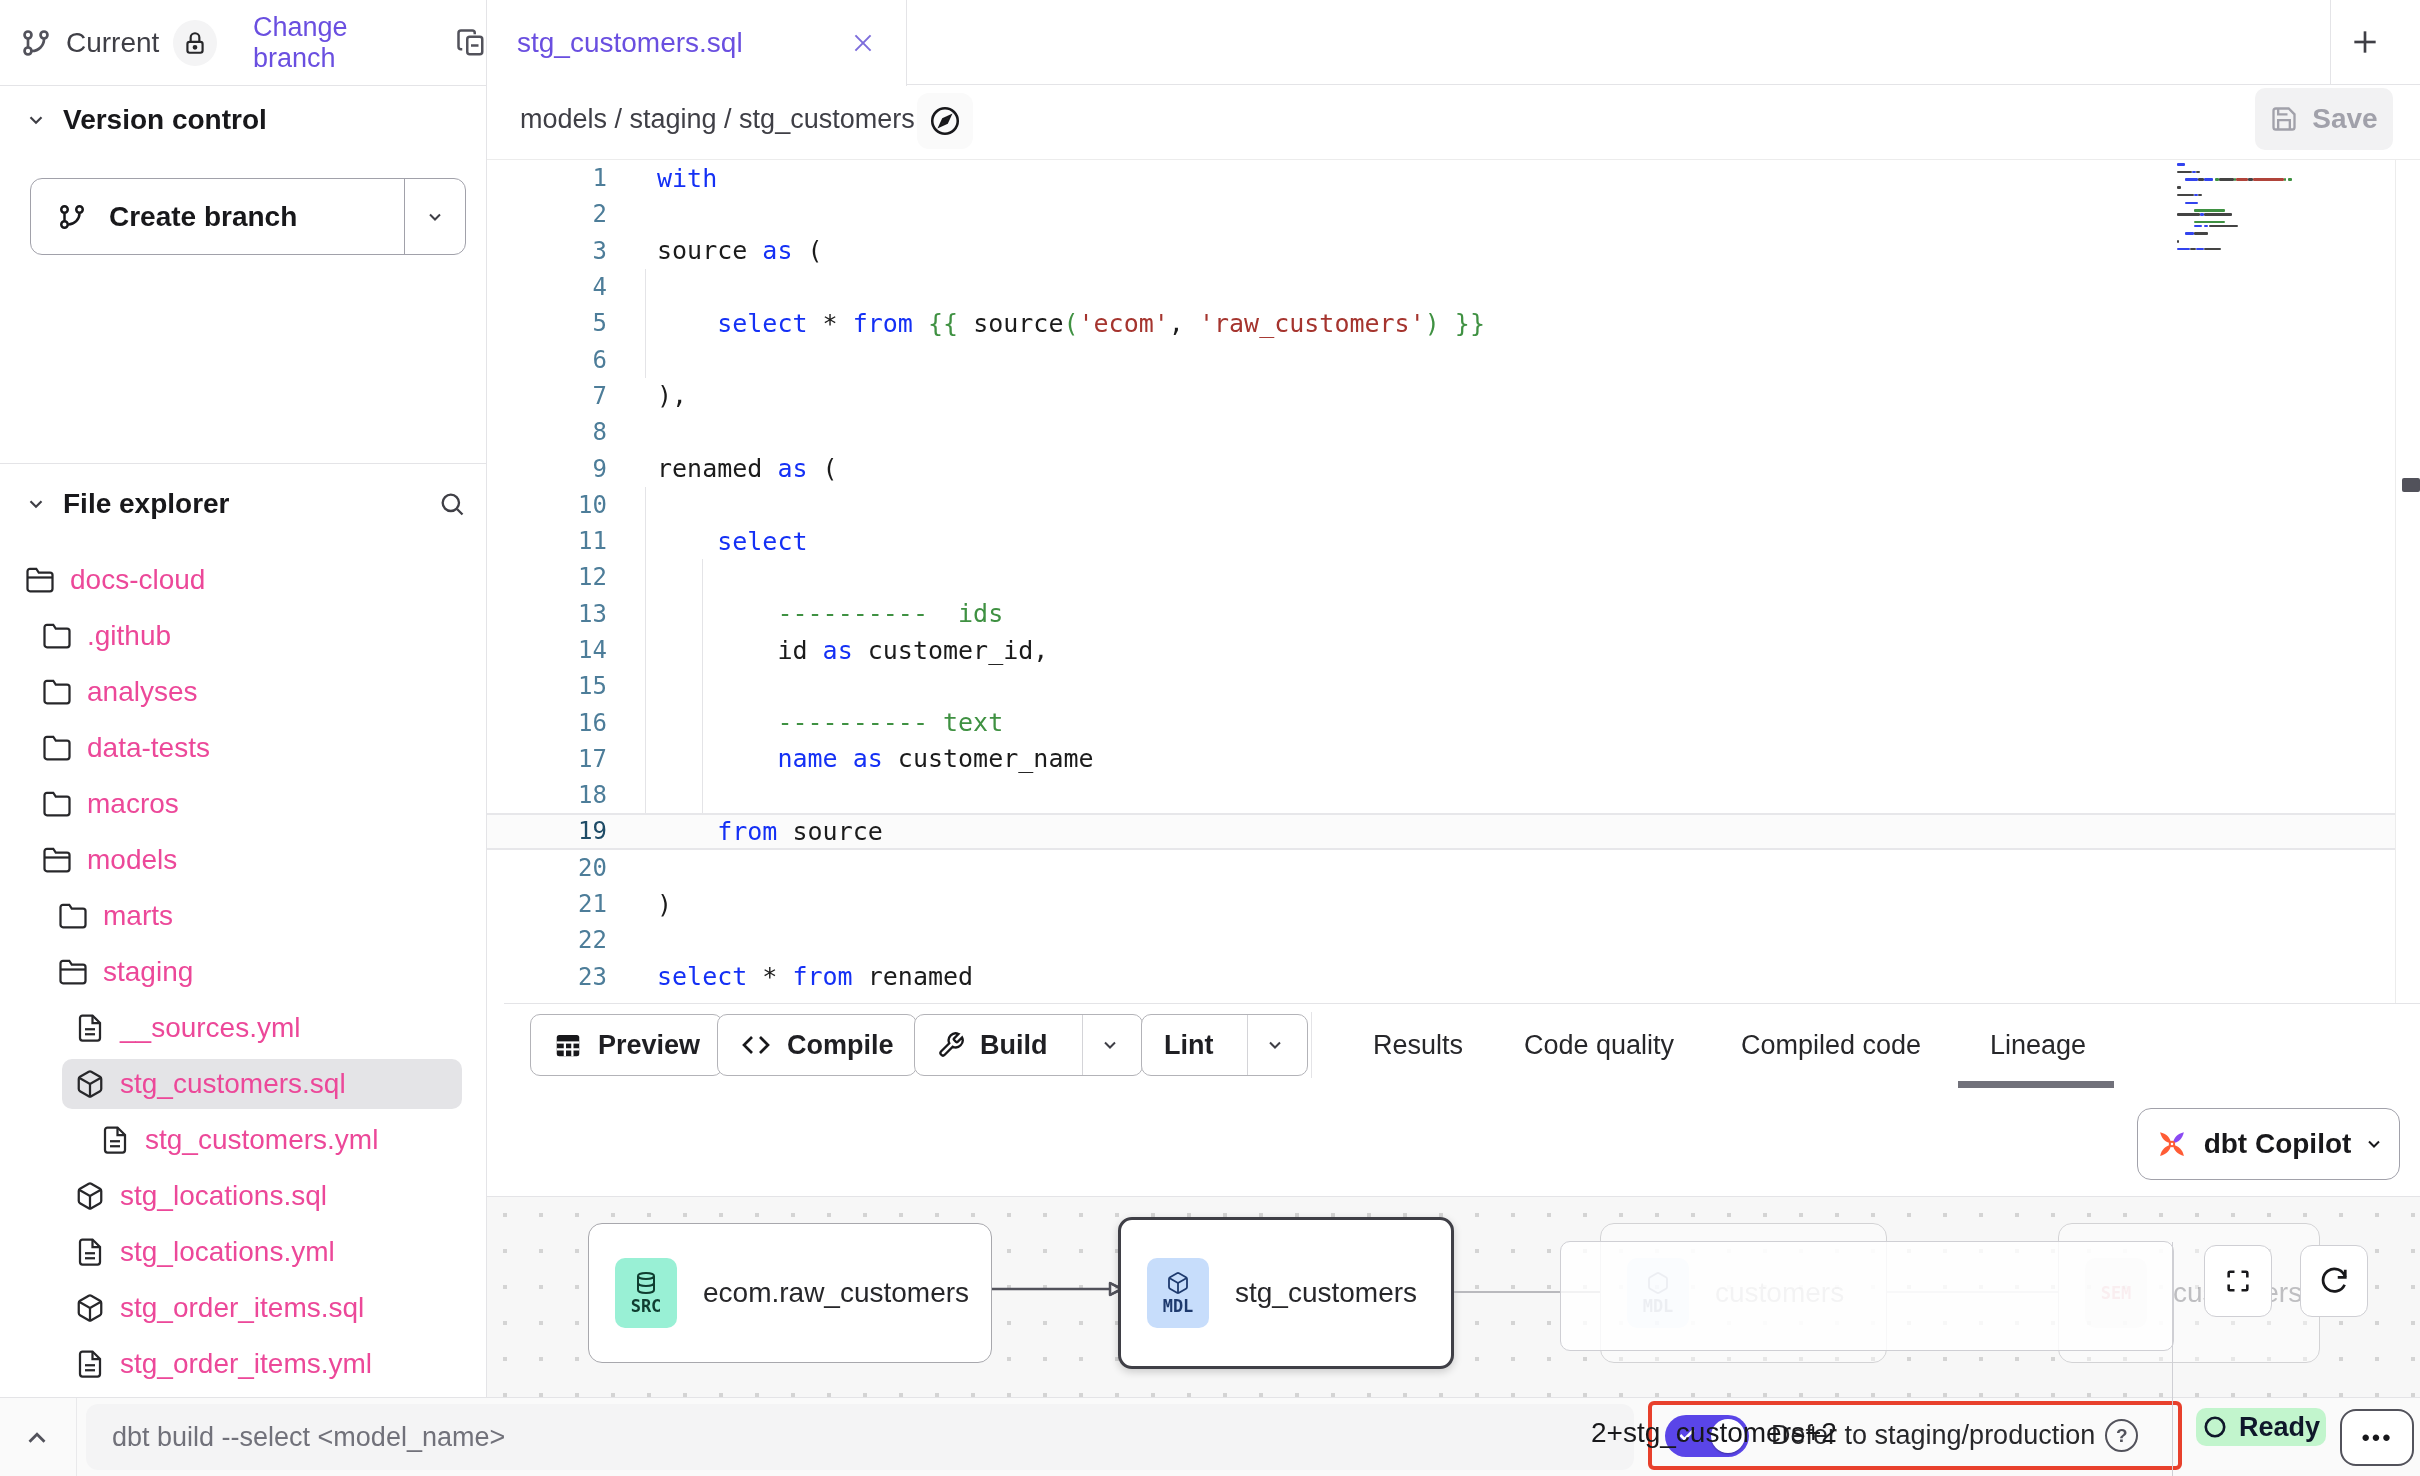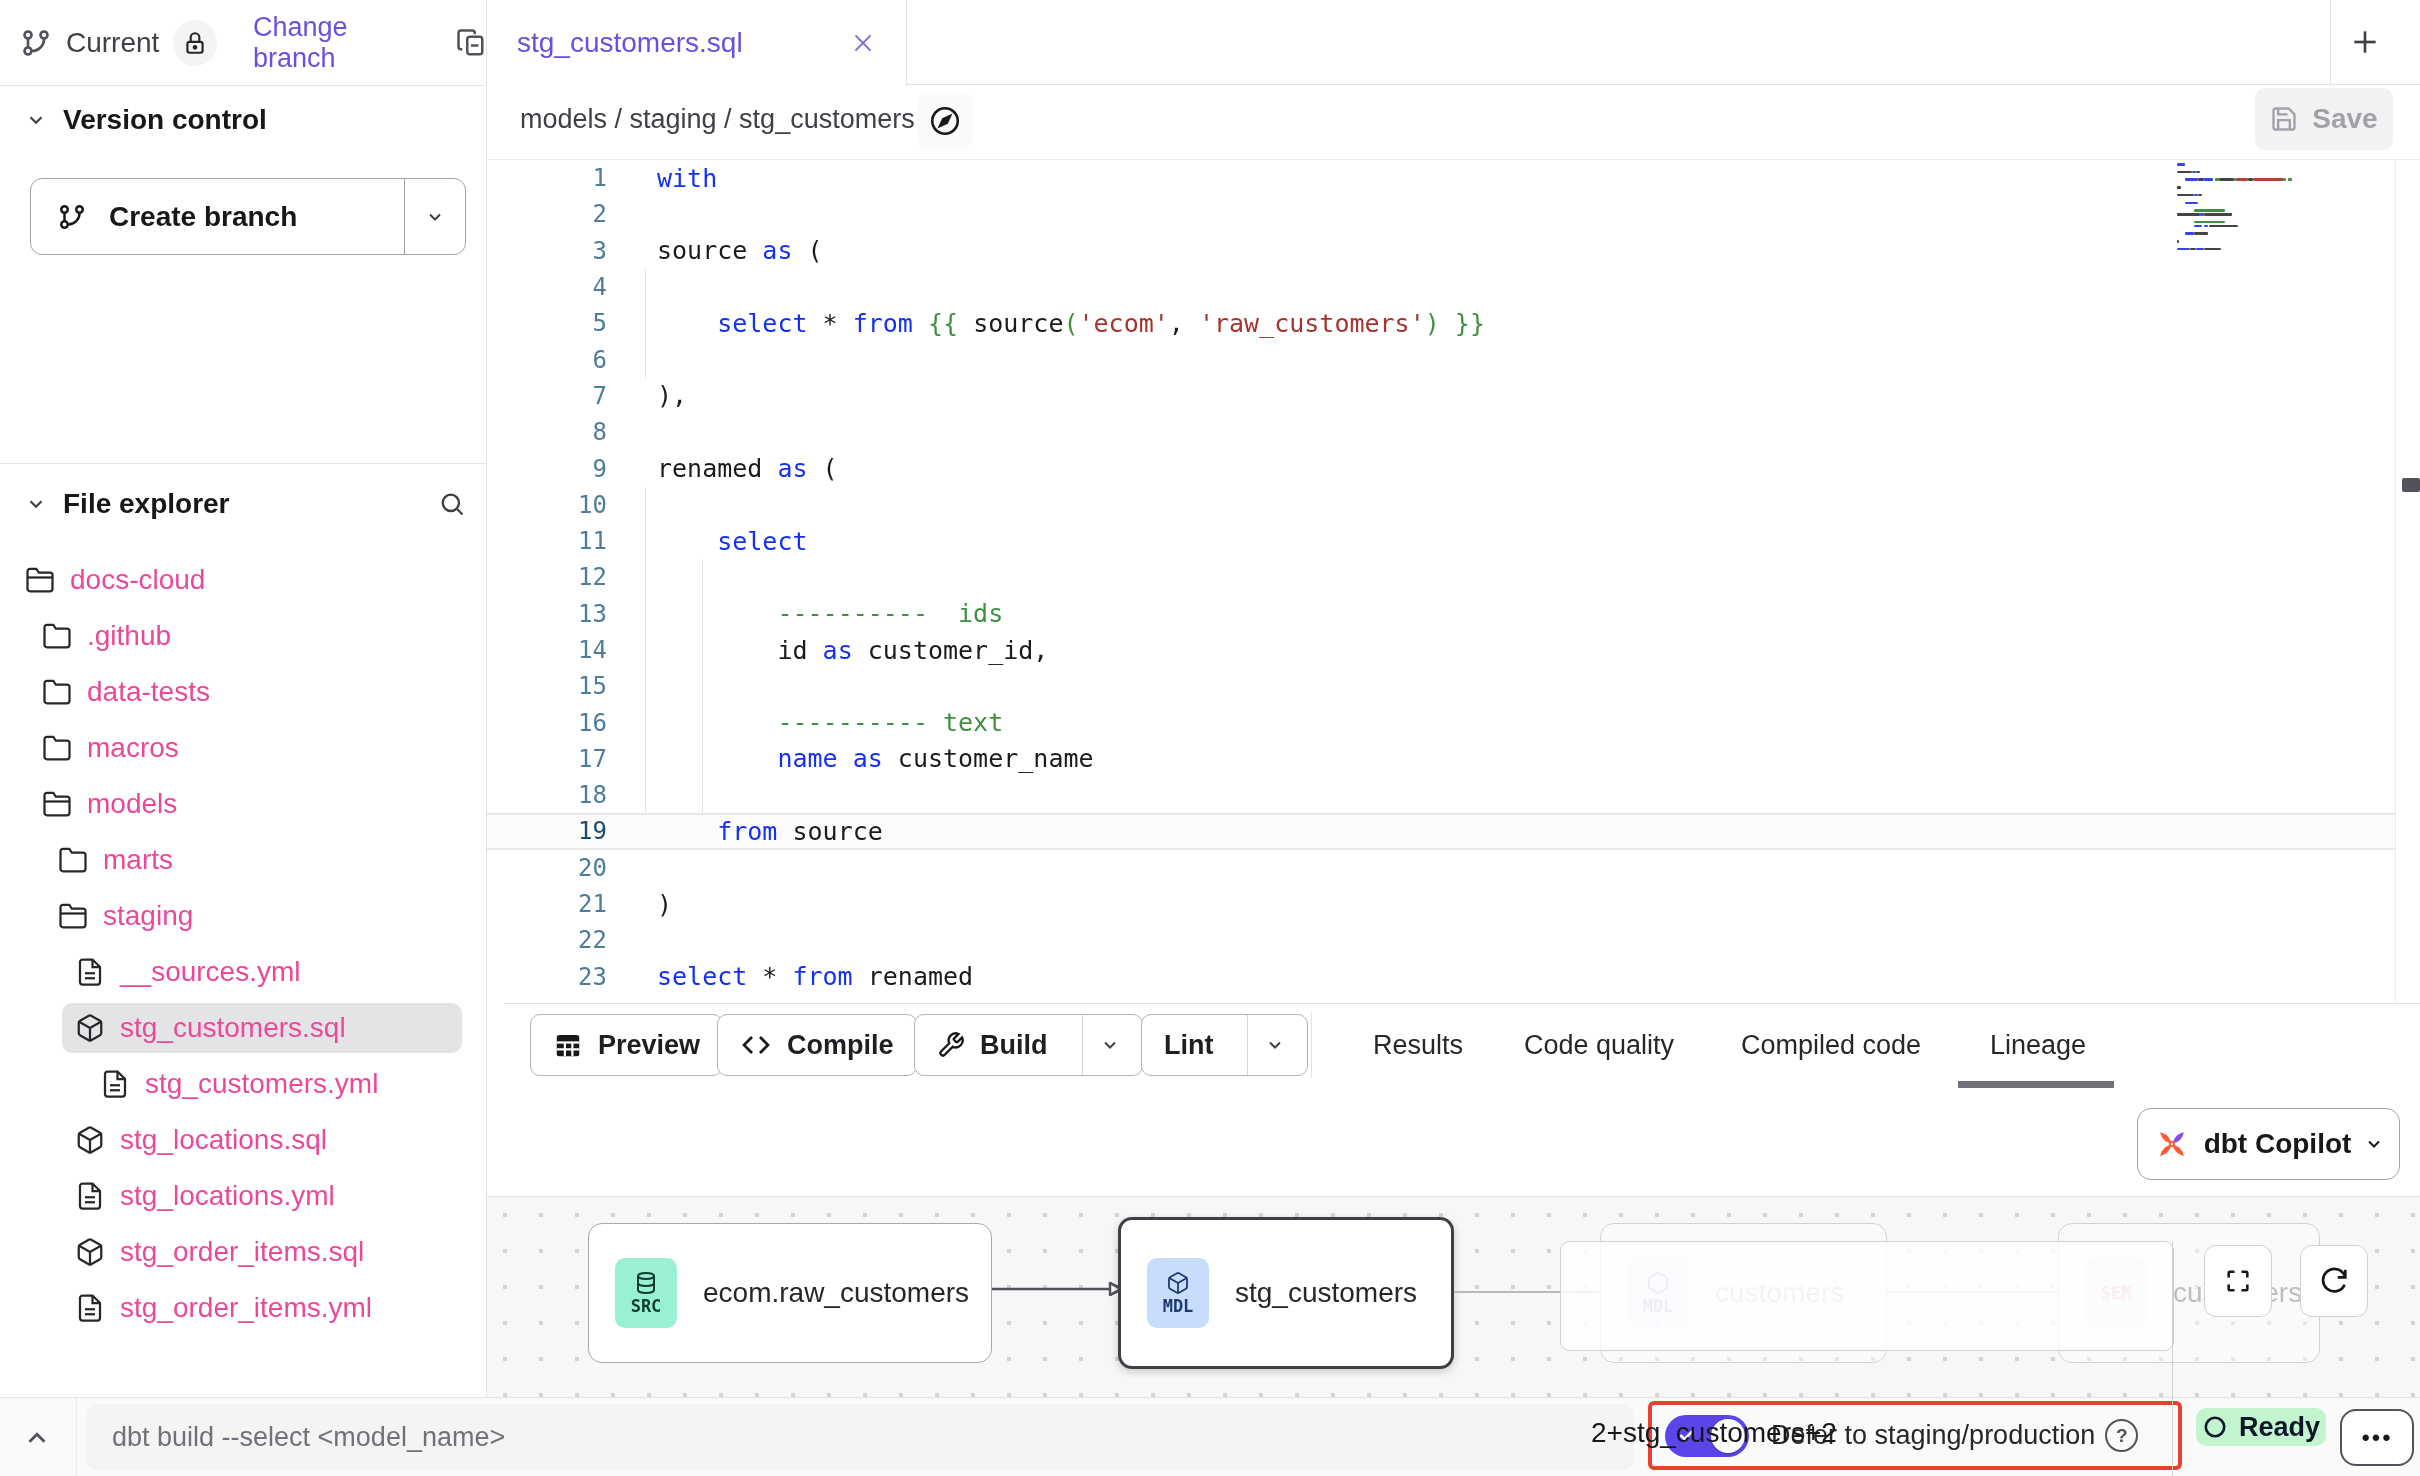--- a/index.html
+++ b/index.html
@@ -222,20 +222,28 @@
           </svg>
         </span>
         <span class="tlabel">.github</span>
       </div>
       <div class="tree-row" style="padding-left: 42px;">
         <span>
           <svg width="30" height="30" viewBox="0 0 24 24" fill="none" stroke="#27272a" stroke-width="1.8">
             <path d="M22 19a2 2 0 0 1-2 2H4a2 2 0 0 1-2-2V5a2 2 0 0 1 2-2h5l2 3h9a2 2 0 0 1 2 2z"></path>
           </svg>
         </span>
+        <span class="tlabel">analyses</span>
+      </div>
+      <div class="tree-row" style="padding-left: 42px;">
+        <span>
+          <svg width="30" height="30" viewBox="0 0 24 24" fill="none" stroke="#27272a" stroke-width="1.8">
+            <path d="M22 19a2 2 0 0 1-2 2H4a2 2 0 0 1-2-2V5a2 2 0 0 1 2-2h5l2 3h9a2 2 0 0 1 2 2z"></path>
+          </svg>
+        </span>
         <span class="tlabel">data-tests</span>
       </div>
       <div class="tree-row" style="padding-left: 42px;">
         <span>
           <svg width="30" height="30" viewBox="0 0 24 24" fill="none" stroke="#27272a" stroke-width="1.8">
             <path d="M22 19a2 2 0 0 1-2 2H4a2 2 0 0 1-2-2V5a2 2 0 0 1 2-2h5l2 3h9a2 2 0 0 1 2 2z"></path>
           </svg>
         </span>
         <span class="tlabel">macros</span>
       </div>

